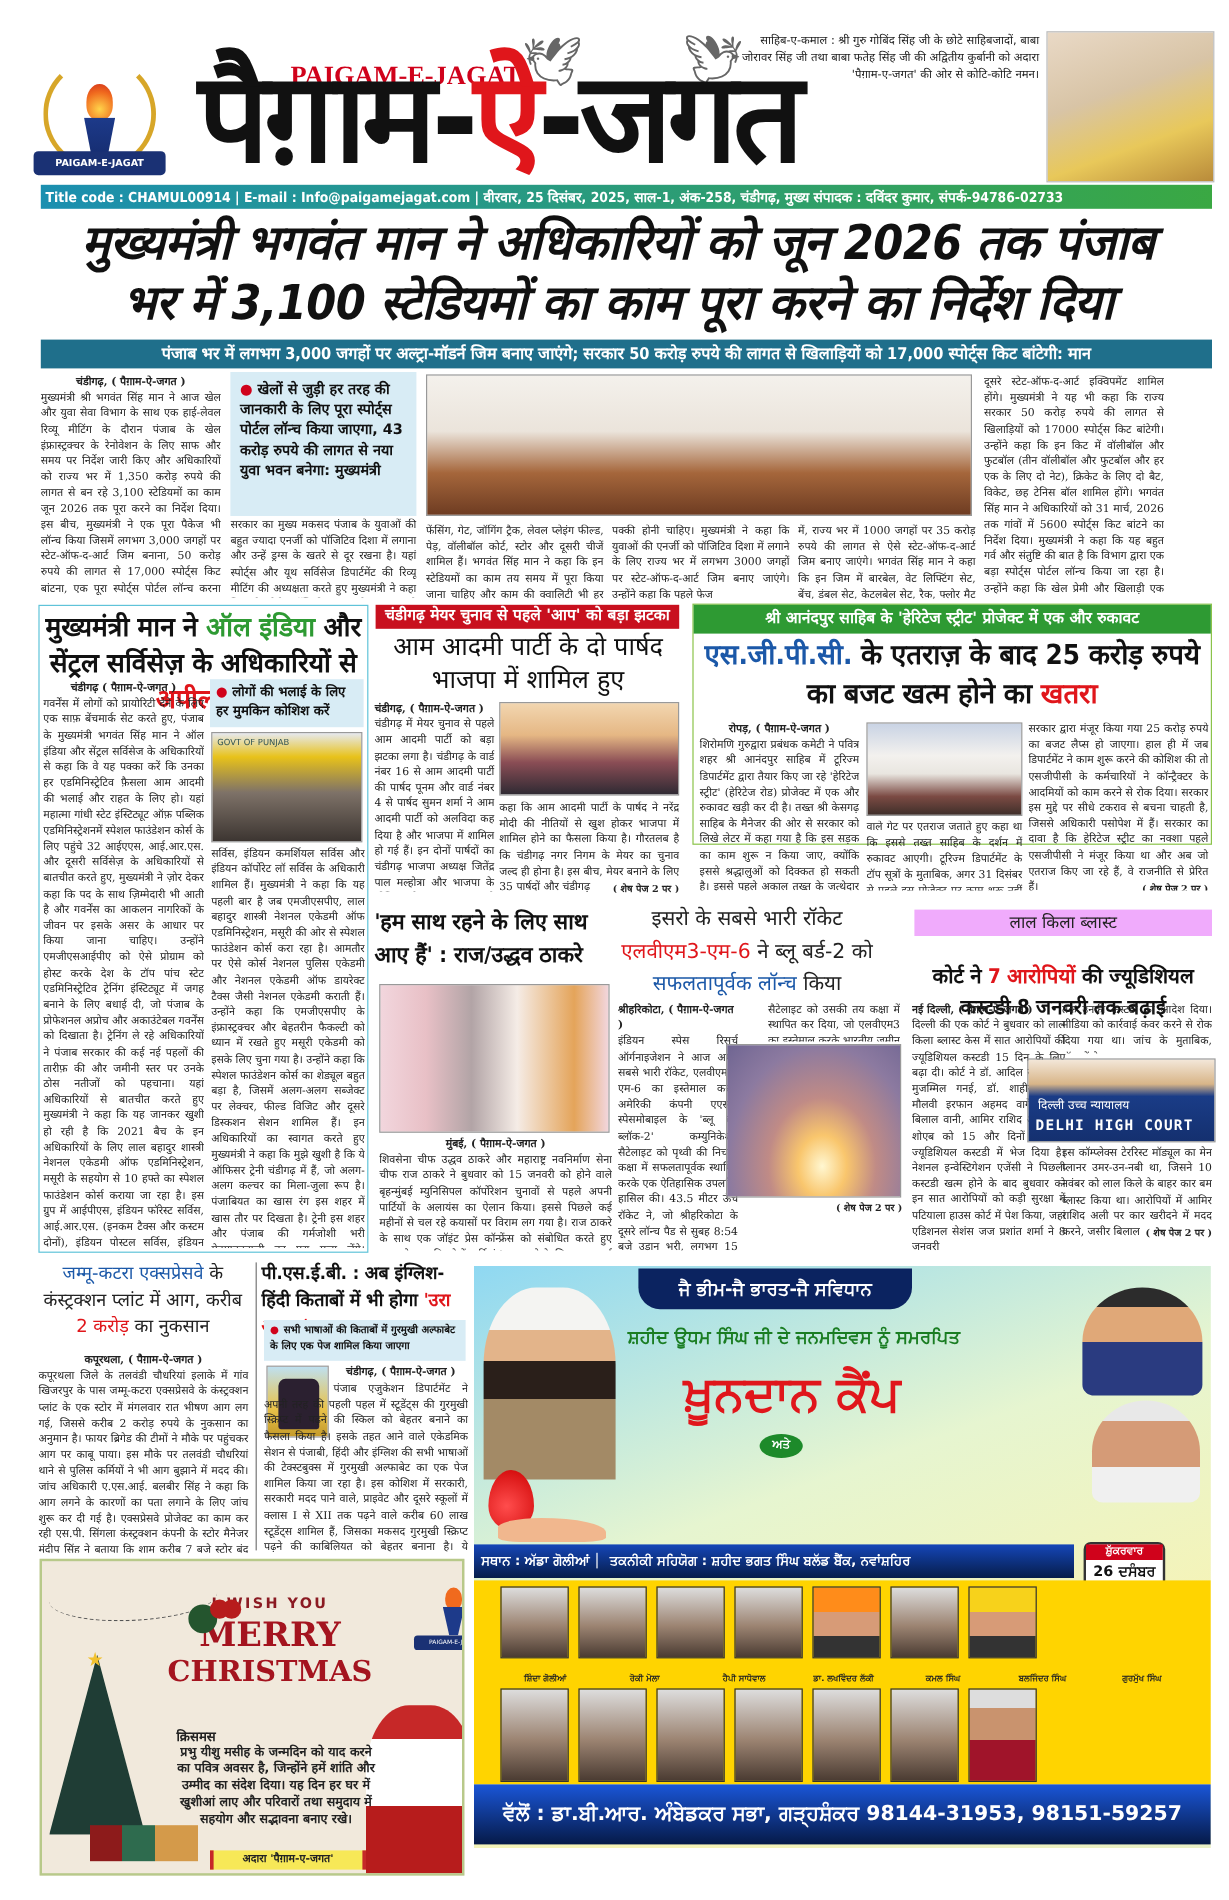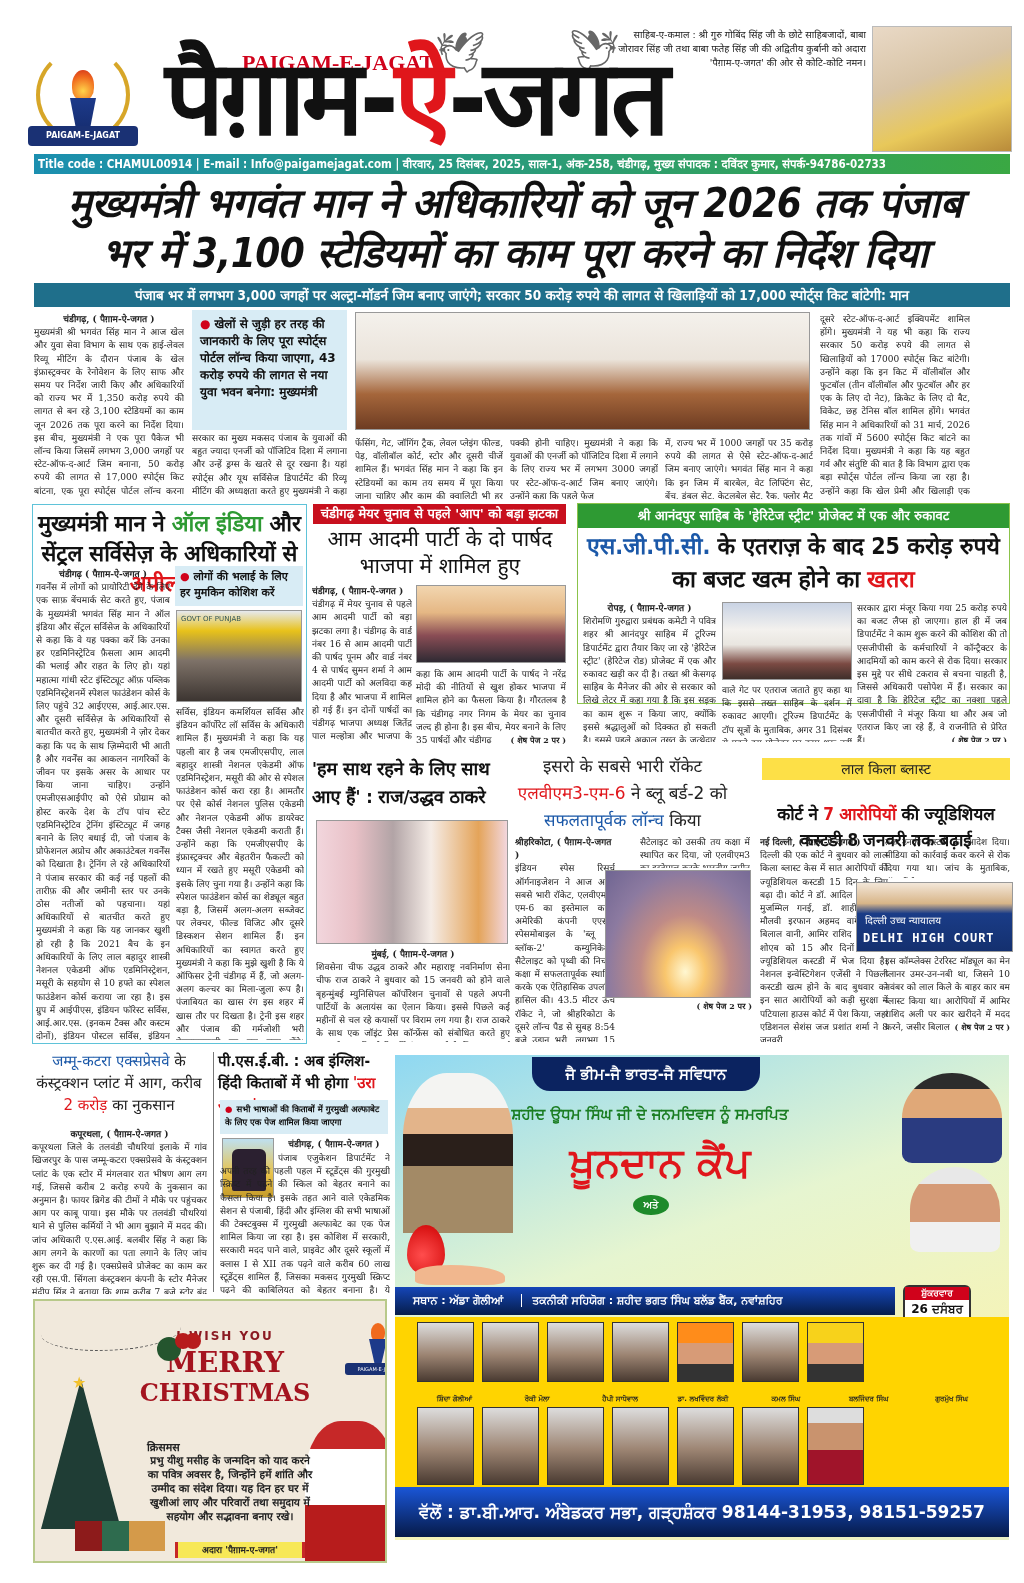--- a/index.html
+++ b/index.html
@@ -130,21 +130,21 @@
   <span>इंडियन स्पेस रिसर्च ऑर्गनाइजेशन ने आज अपने सबसे भारी रॉकेट, एलवीएम3-एम-6 का इस्तेमाल करके अमेरिकी कंपनी एएसटी स्पेसमोबाइल के 'ब्लू बर्ड ब्लॉक-2' कम्युनिकेशन सैटेलाइट को पृथ्वी की निचली कक्षा में सफलतापूर्वक स्थापित करके एक ऐतिहासिक उपलब्धि हासिल की। 43.5 मीटर ऊंचे रॉकेट ने, जो श्रीहरिकोटा के दूसरे लॉन्च पैड से सुबह 8:54 बजे उड़ान भरी, लगभग 15 मिनट की यात्रा के बाद 6,100 किलोग्राम के</span>
 </div>
 <div class="abs photo" style="left:605px;top:870px;width:146px;height:128px;background:radial-gradient(ellipse at 55% 80%,#fff7d1 0%,#f9c66d 18%,#c08b86 40%,#8c7aa0 70%,#6f6592 100%);"></div>
 <div class="abs body-text" style="left:640px;top:836px;width:110px;height:32px;">
   <span>सैटेलाइट को उसकी तय कक्षा में स्थापित कर दिया, जो एलवीएम3 का इस्तेमाल करके भारतीय जमीन से लॉन्च किया गया अब तक का सबसे भारी पेलोड है। न्यूस्पेस इंडिया लिमिटेड के साथ एक कमर्शियल डील</span>
 </div>
 <div class="abs body-text" style="left:640px;top:1000px;width:112px;height:42px;font-size:8.5px;">
   <span class="cont">( शेष पेज 2 पर )</span>
 </div>
 
-<div class="abs kicker" style="left:762px;top:758px;width:248px;height:22px;background:#fde047;color:#222;font-weight:normal;font-size:14px;line-height:16px;">लाल किला ब्लास्ट</div>
+<div class="abs kicker" style="left:762px;top:758px;width:248px;height:22px;background:#f0abfc;color:#222;font-weight:normal;font-size:14px;line-height:16px;">लाल किला ब्लास्ट</div>
 <div class="abs hl" style="left:755px;top:801px;width:262px;font-size:17px;line-height:26px;">
   <span>कोर्ट ने </span><span style="color:#e0161b">7 आरोपियों</span><span> की ज्यूडिशियल कस्टडी 8 जनवरी तक बढ़ाई</span>
 </div>
 <div class="abs body-text" style="left:760px;top:836px;width:128px;height:206px;">
   <span class="dateline" style="text-align:left;">नई दिल्ली, ( पैग़ाम-ऐ-जगत )</span>
   <span>दिल्ली की एक कोर्ट ने बुधवार को लाल किला ब्लास्ट केस में सात आरोपियों की ज्यूडिशियल कस्टडी 15 दिन के लिए बढ़ा दी। कोर्ट ने डॉ. आदिल राथर, डॉ. मुजम्मिल गनई, डॉ. शाहीन सईद, मौलवी इरफान अहमद वागे, जसीर बिलाल वानी, आमिर राशिद अली और शोएब को 15 और दिनों के लिए ज्यूडिशियल कस्टडी में भेज दिया है। नेशनल इन्वेस्टिगेशन एजेंसी ने पिछली कस्टडी खत्म होने के बाद बुधवार को इन सात आरोपियों को कड़ी सुरक्षा में पटियाला हाउस कोर्ट में पेश किया, जहां एडिशनल सेशंस जज प्रशांत शर्मा ने 8 जनवरी</span>
 </div>
 <div class="abs body-text" style="left:885px;top:836px;width:125px;height:42px;">
   <span>तक उनकी कस्टडी का आदेश दिया। मीडिया को कार्रवाई कवर करने से रोक दिया गया था। जांच के मुताबिक, डॉक्टरों के</span>
 </div>
@@ -202,32 +202,32 @@
   <div class="abs" style="left:112px;top:138px;font-weight:bold;font-size:11px;color:#222;">क्रिसमस</div>
   <div class="abs" style="left:110px;top:152px;width:170px;font-weight:bold;font-size:10.5px;line-height:14px;text-align:center;color:#222;">प्रभु यीशु मसीह के जन्मदिन को याद करने का पवित्र अवसर है, जिन्होंने हमें शांति और उम्मीद का संदेश दिया। यह दिन हर घर में खुशीआं लाए और परिवारों तथा समुदाय में सहयोग और सद्भावना बनाए रखे।</div>
   <div class="abs" style="left:140px;top:241px;width:130px;height:16px;background:#f7e857;border-left:3px solid #c62828;border-right:3px solid #c62828;font-weight:bold;font-size:9px;line-height:16px;text-align:center;color:#222;">अदारा 'पैग़ाम-ए-जगत'</div>
 </div>
 
 <div class="abs" style="left:395px;top:1055px;width:614px;height:485px;background:linear-gradient(160deg,#8fd8f2 0%,#e6f5d0 40%,#f7f3b4 75%,#e9f0c6 100%);overflow:hidden;">
   <div class="abs" style="left:137px;top:2px;width:228px;height:34px;background:#0b2360;border-radius:0 0 18px 18px;color:#fff;font-weight:bold;font-size:15px;line-height:34px;text-align:center;">ਜੈ ਭੀਮ-ਜੈ ਭਾਰਤ-ਜੈ ਸਵਿਧਾਨ</div>
   <div class="abs" style="left:8px;top:18px;width:110px;height:160px;background:linear-gradient(180deg,#f4f4f2 0 22%,#e3b48a 22% 38%,#2a1f1a 38% 58%,#a38a66 58% 100%);border-radius:40% 40% 0 0;"></div>
   <div class="abs" style="left:507px;top:18px;width:100px;height:90px;background:linear-gradient(180deg,#2c2c2c 0 18%,#e0a878 18% 50%,#2a3b80 50% 100%);border-radius:50% 50% 10% 10%;"></div>
   <div class="abs" style="left:515px;top:112px;width:90px;height:85px;background:linear-gradient(180deg,#e8e8e8 0 20%,#d59b77 20% 65%,#f0f0f0 65% 100%);border-radius:50% 50% 10% 10%;"></div>
-  <div class="abs" style="left:105px;top:50px;width:300px;text-align:center;font-weight:bold;font-size:15px;color:#1a7d22;">ਸ਼ਹੀਦ ਊਧਮ ਸਿੰਘ ਜੀ ਦੇ ਜਨਮਦਿਵਸ ਨੂੰ ਸਮਰਪਿਤ</div>
+  <div class="abs" style="left:105px;top:50px;width:300px;text-align:right;font-weight:bold;font-size:15px;color:#1a7d22;">ਸ਼ਹੀਦ ਊਧਮ ਸਿੰਘ ਜੀ ਦੇ ਜਨਮਦਿਵਸ ਨੂੰ ਸਮਰਪਿਤ</div>
   <div class="abs" style="left:120px;top:80px;width:290px;text-align:center;font-weight:bold;font-size:40px;color:#e0161b;line-height:54px;">ਖ਼ੂਨਦਾਨ ਕੈਂਪ</div>
   <div class="abs" style="left:238px;top:140px;width:36px;height:20px;background:#1d8a2a;border-radius:50%;color:#fff;font-size:10px;font-weight:bold;line-height:20px;text-align:center;">ਅਤੇ</div>
   <div class="abs" style="left:12px;top:170px;width:38px;height:50px;background:radial-gradient(circle at 40% 60%,#ff4d4d,#c00);border-radius:50% 50% 50% 50%/60% 60% 40% 40%;"></div>
   <div class="abs" style="left:20px;top:210px;width:90px;height:20px;background:#f1b78e;border-radius:40% 60% 20% 20%;"></div>
   <div class="abs" style="left:508px;top:230px;width:68px;height:62px;background:#fff;border:2px solid #333;border-radius:6px;text-align:center;">
     <div style="background:#d0021b;color:#fff;font-size:9px;font-weight:bold;line-height:13px;">ਸ਼ੁੱਕਰਵਾਰ</div>
     <div style="font-size:12px;font-weight:bold;line-height:18px;color:#111;">26 ਦਸੰਬਰ</div>
     <div style="font-size:11px;font-weight:bold;line-height:16px;color:#111;">2025</div>
   </div>
   <div class="abs" style="left:0;top:232px;width:500px;height:28px;background:linear-gradient(180deg,#1546b8,#061d4a);color:#fff;font-weight:bold;font-size:11px;line-height:28px;white-space:nowrap;">
-    <span style="padding:0 18px;border-right:1px solid #fff;">ਸਥਾਨ : ਅੱਡਾ ਗੋਲੀਆਂ</span>
+    <span style="padding:0 6px;border-right:1px solid #fff;">ਸਥਾਨ : ਅੱਡਾ ਗੋਲੀਆਂ</span>
     <span style="padding-left:6px;">ਤਕਨੀਕੀ ਸਹਿਯੋਗ : ਸ਼ਹੀਦ ਭਗਤ ਸਿੰਘ ਬਲੱਡ ਬੈਂਕ, ਨਵਾਂਸ਼ਹਿਰ</span>
   </div>
   <div class="abs" style="left:0;top:262px;width:614px;height:170px;background:#ffd400;"></div>
   <div class="abs" style="left:22px;top:267px;width:570px;height:76px;display:flex;gap:8px;">
     <div class="person" style="width:57px;height:60px;"></div>
     <div class="person" style="width:57px;height:60px;"></div>
     <div class="person" style="width:57px;height:60px;"></div>
     <div class="person" style="width:57px;height:60px;"></div>
     <div class="person" style="width:57px;height:60px;background:linear-gradient(180deg,#ff8c1a 0 35%,#d79b77 35% 70%,#333 70%);"></div>
     <div class="person" style="width:57px;height:60px;"></div>

